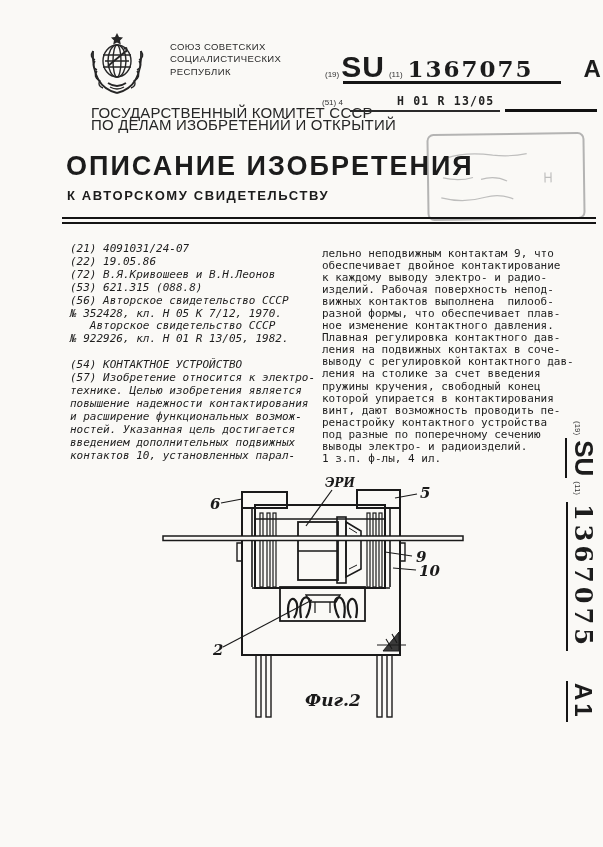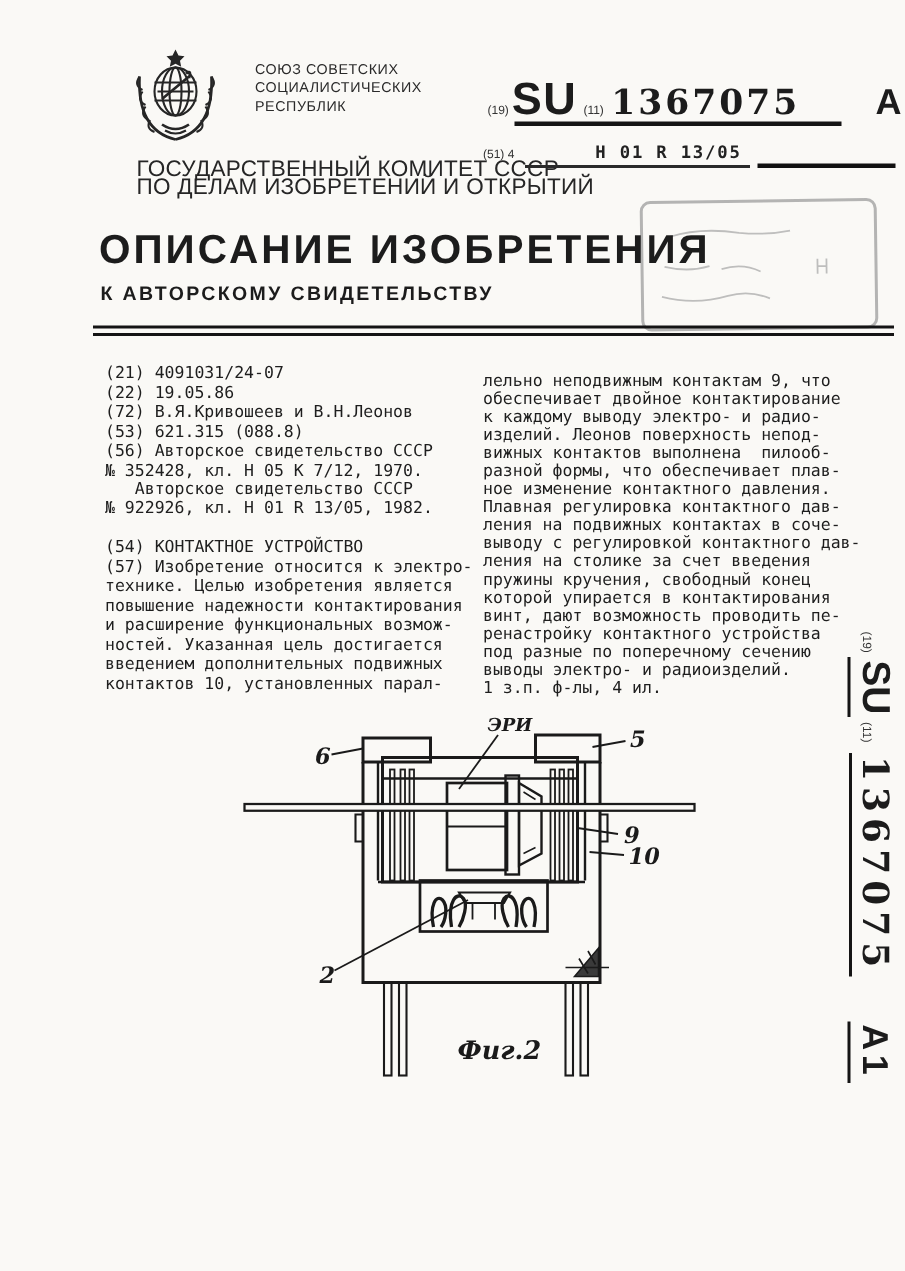--- a/index.html
+++ b/index.html
@@ -28,21 +28,21 @@
   .stamp{left:427px;top:133px;width:154px;height:83px;border:2px solid #9d9d9d;border-radius:7px;
          transform:rotate(-.8deg);opacity:.75;}
   .stamp svg{width:100%;height:100%;}
   
   .title-main{left:66px;top:151px;font-size:27px;font-weight:bold;letter-spacing:2px;white-space:nowrap;}
   .title-sub{left:67px;top:188px;font-size:13px;font-weight:bold;letter-spacing:1.6px;white-space:nowrap;}
   .double-rule{left:62px;top:217px;width:534px;height:3px;border-top:2.5px solid #141414;border-bottom:2px solid #141414;}
   
   .col{font-size:11px;color:#1e1e1e;}
   .col .tline{white-space:pre;}
-  .col-left{left:70px;top:243px;width:250px;line-height:12.9px;}
+  .col-left{left:70px;top:243px;width:250px;line-height:12.9px;font-style:italic;}
   .col-right{left:322px;top:248px;width:245px;line-height:12.05px;}
   
   .side-vert{left:599px;top:421px;width:290px;height:36px;transform:rotate(90deg);transform-origin:0 0;
              display:flex;align-items:baseline;white-space:nowrap;}
   .sv-small{font-size:8px;color:#333;margin-right:3px;}
   .sv-su{font-size:26px;font-weight:bold;border-bottom:2.5px solid #151515;padding:0 2px 1px 2px;}
   .sv-num{font-size:24px;font-weight:bold;letter-spacing:4px;border-bottom:2.5px solid #151515;margin-left:4px;padding:0 2px 1px 2px;}
   .sv-kind{font-size:24px;font-weight:bold;letter-spacing:3px;border-bottom:2.5px solid #151515;margin-left:30px;padding:0 2px 1px 2px;}
   
   .fig{left:65px;top:473px;}
@@ -124,21 +124,21 @@
     <div class="tline">повышение надежности контактирования</div>
     <div class="tline">и расширение функциональных возмож-</div>
     <div class="tline">ностей. Указанная цель достигается</div>
     <div class="tline">введением дополнительных подвижных</div>
     <div class="tline">контактов 10, установленных парал-</div>
   </div>
 <div class="abs col col-right mono">
     <div class="tline">лельно неподвижным контактам 9, что</div>
     <div class="tline">обеспечивает двойное контактирование</div>
     <div class="tline">к каждому выводу электро- и радио-</div>
-    <div class="tline">изделий. Леонов поверхность непод-</div>
+    <div class="tline">изделий. Рабочая поверхность непод-</div>
     <div class="tline">вижных контактов выполнена  пилооб-</div>
     <div class="tline">разной формы, что обеспечивает плав-</div>
     <div class="tline">ное изменение контактного давления.</div>
     <div class="tline">Плавная регулировка контактного дав-</div>
     <div class="tline">ления на подвижных контактах в соче-</div>
     <div class="tline">выводу с регулировкой контактного дав-</div>
     <div class="tline">ления на столике за счет введения</div>
     <div class="tline">пружины кручения, свободный конец</div>
     <div class="tline">которой упирается в контактирования</div>
     <div class="tline">винт, дают возможность проводить пе-</div>

